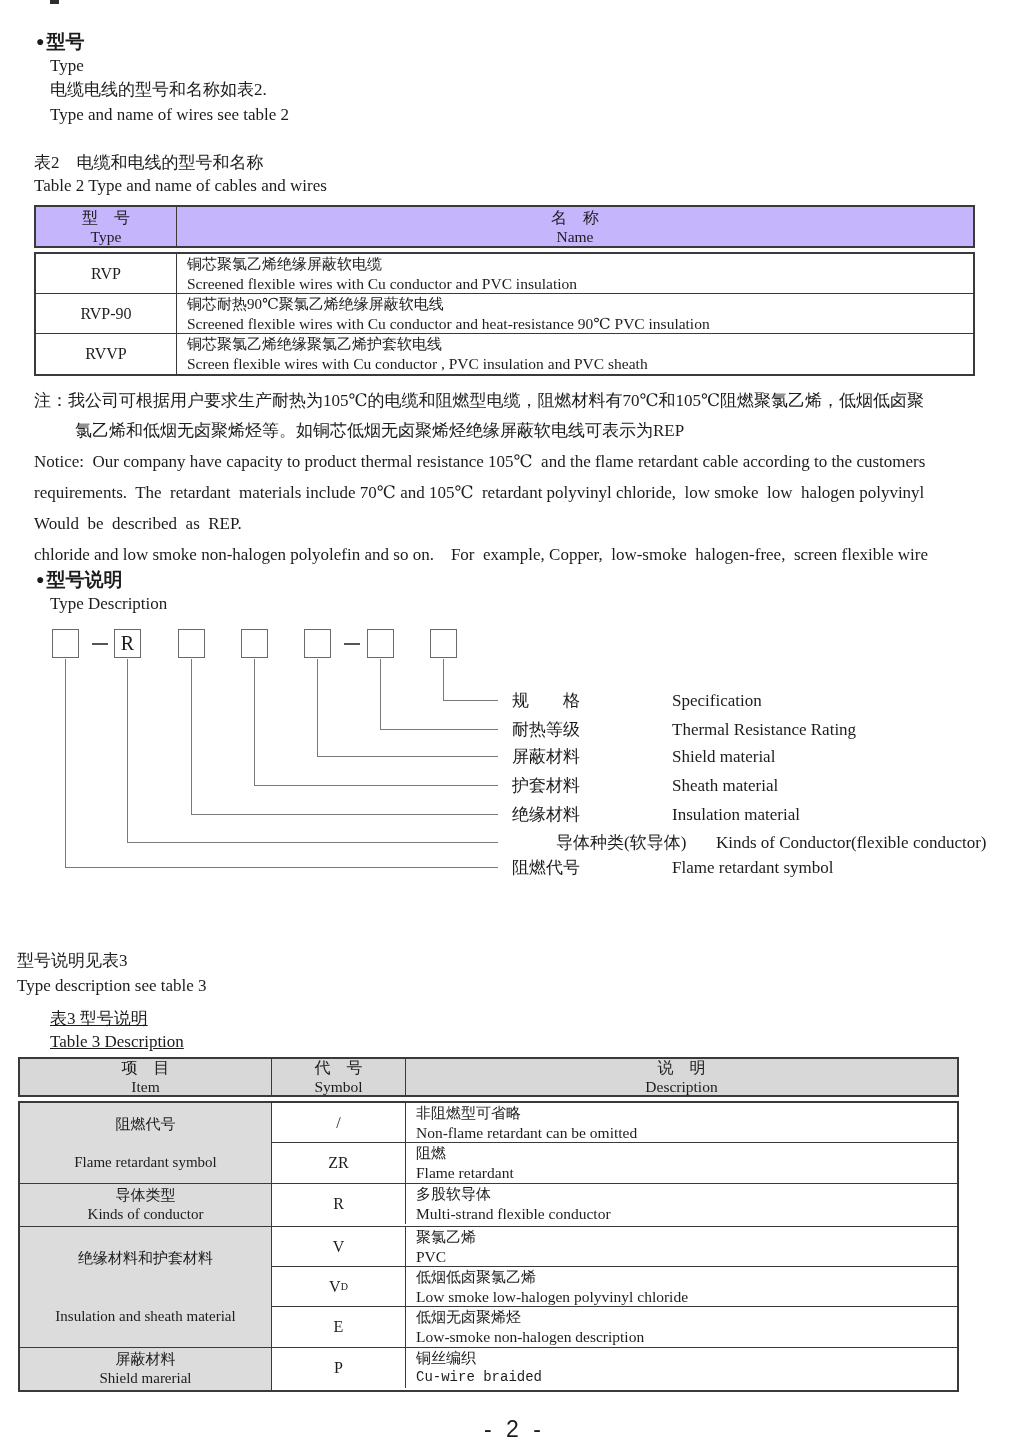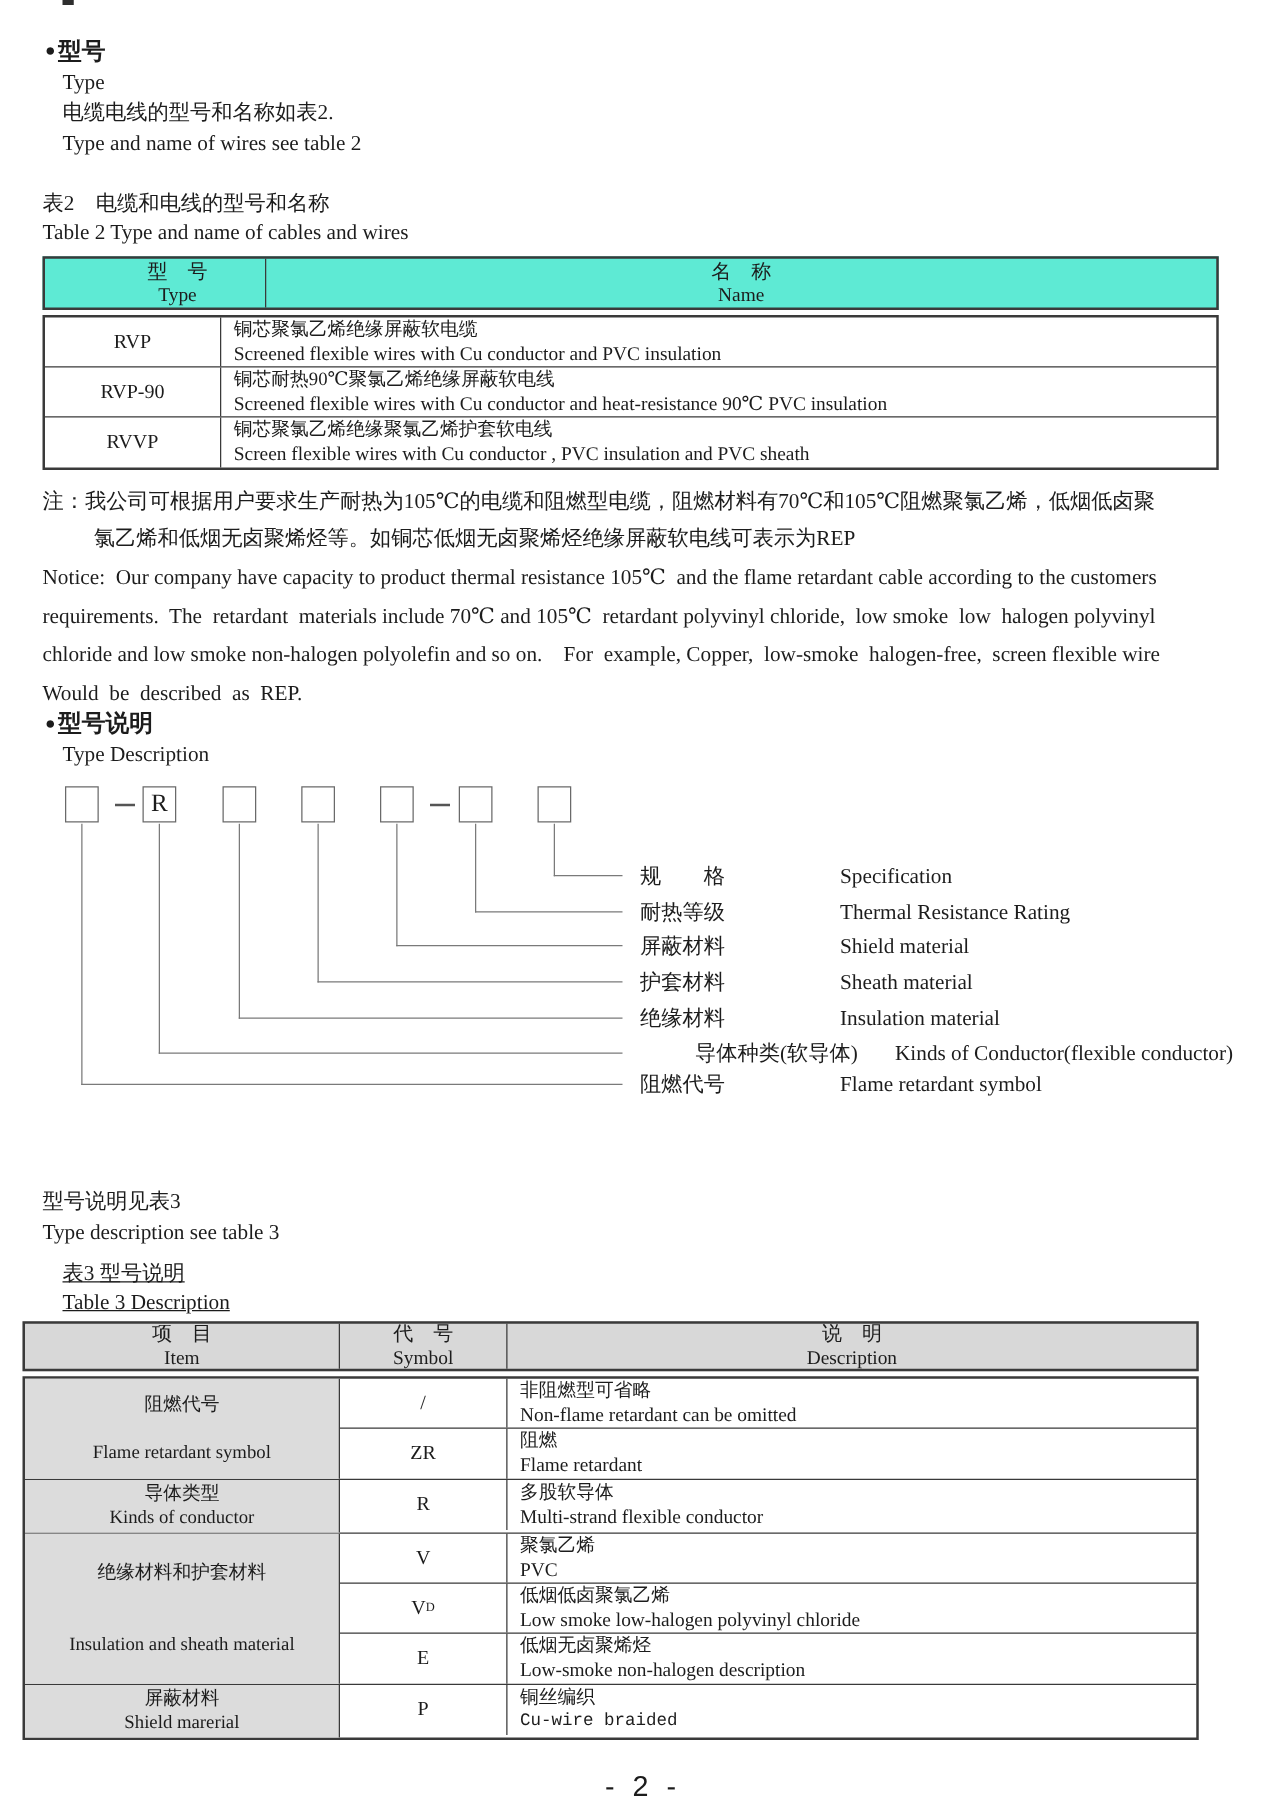--- a/index.html
+++ b/index.html
@@ -13,21 +13,21 @@
 
   
   .bullet { font-weight:bold; font-size:19px; line-height:24px; }
   .bullet .dot { font-size:14px; vertical-align:2px; margin-right:2px; }
   .subline { font-size:17px; line-height:23px; }
   .caption-zh { font-size:17px; line-height:23px; }
   .caption-en { font-size:17px; line-height:23px; }
 
   
   .t2 { left:34px; top:205px; width:941px; }
-  .t2-hdr { border:2px solid #3a3a3a; background:#5eead4; display:flex; height:43px;padding-left:36px; }
+  .t2-hdr { border:2px solid #3a3a3a; background:#c4b5fd; display:flex; height:43px; }
   .t2-hdr .c1 { width:141px; border-right:1px solid #3a3a3a; }
   .t2-hdr .c2 { flex:1; }
   .hdr-cell { display:flex; flex-direction:column; justify-content:center; align-items:center; }
   .hdr-zh { font-size:16px; line-height:19px; }
   .hdr-en { font-size:15.5px; line-height:19px; }
   .t2-body { border:2px solid #3a3a3a; margin-top:4px; }
   .t2-row { display:flex; height:40px; border-bottom:1px solid #3a3a3a; }
   .t2-row:last-child { border-bottom:none; }
   .t2-row .c1 { width:141px; border-right:1px solid #3a3a3a; display:flex; align-items:center; justify-content:center; font-size:16px; }
   .t2-row .c2 { flex:1; padding:1px 0 0 10px; }
@@ -129,22 +129,22 @@
         </div>
       </div>
     </div>
   </div>
 
   <div class="abs notice">
     <div class="zh">注：我公司可根据用户要求生产耐热为105℃的电缆和阻燃型电缆，阻燃材料有70℃和105℃阻燃聚氯乙烯，低烟低卤聚</div>
     <div class="zh zh2">氯乙烯和低烟无卤聚烯烃等。如铜芯低烟无卤聚烯烃绝缘屏蔽软电线可表示为REP</div>
     <div class="en">Notice:  Our company have capacity to product thermal resistance 105℃  and the flame retardant cable according to the customers</div>
     <div class="en">requirements.  The  retardant  materials include 70℃ and 105℃  retardant polyvinyl chloride,  low smoke  low  halogen polyvinyl</div>
+    <div class="en">Would  be  described  as  REP.</div>
     <div class="en">chloride and low smoke non-halogen polyolefin and so on.    For  example, Copper,  low-smoke  halogen-free,  screen flexible wire</div>
-    <div class="en">Would  be  described  as  REP.</div>
   </div>
 
   <div class="abs" style="left:36px; top:568px;">
     <div class="bullet"><span class="dot">●</span><span>型号说明</span></div>
     <div class="subline" style="padding-left:14px;">Type Description</div>
   </div>
 
   <div class="abs diagram">
     <div class="dbox" style="left:52px;"></div>
     <div class="ddash" style="left:92px;"></div>
@@ -166,21 +166,21 @@
 
     <div class="dlabel" style="top:62px;"><span class="zh">规　　格</span><span class="en">Specification</span></div>
     <div class="dlabel" style="top:91px;"><span class="zh">耐热等级</span><span class="en">Thermal Resistance Rating</span></div>
     <div class="dlabel" style="top:118px;"><span class="zh">屏蔽材料</span><span class="en">Shield material</span></div>
     <div class="dlabel" style="top:147px;"><span class="zh">护套材料</span><span class="en">Sheath material</span></div>
     <div class="dlabel" style="top:176px;"><span class="zh">绝缘材料</span><span class="en">Insulation material</span></div>
     <div class="dlabel" style="top:204px;margin-left:44px;"><span class="zh">导体种类(软导体)</span><span class="en">Kinds of Conductor(flexible conductor)</span></div>
     <div class="dlabel" style="top:229px;"><span class="zh">阻燃代号</span><span class="en">Flame retardant symbol</span></div>
   </div>
 
-  <div class="abs" style="left:34px; top:948px;">
+  <div class="abs" style="left:17px; top:948px;">
     <div class="subline" style="line-height:25px;">型号说明见表3</div>
     <div class="subline" style="line-height:25px;">Type description see table 3</div>
   </div>
 
   <div class="abs" style="left:50px; top:1007px;text-decoration:underline;">
     <div class="caption-zh">表3 型号说明</div>
     <div class="caption-en">Table 3 Description</div>
   </div>
 
   <div class="abs t3">

